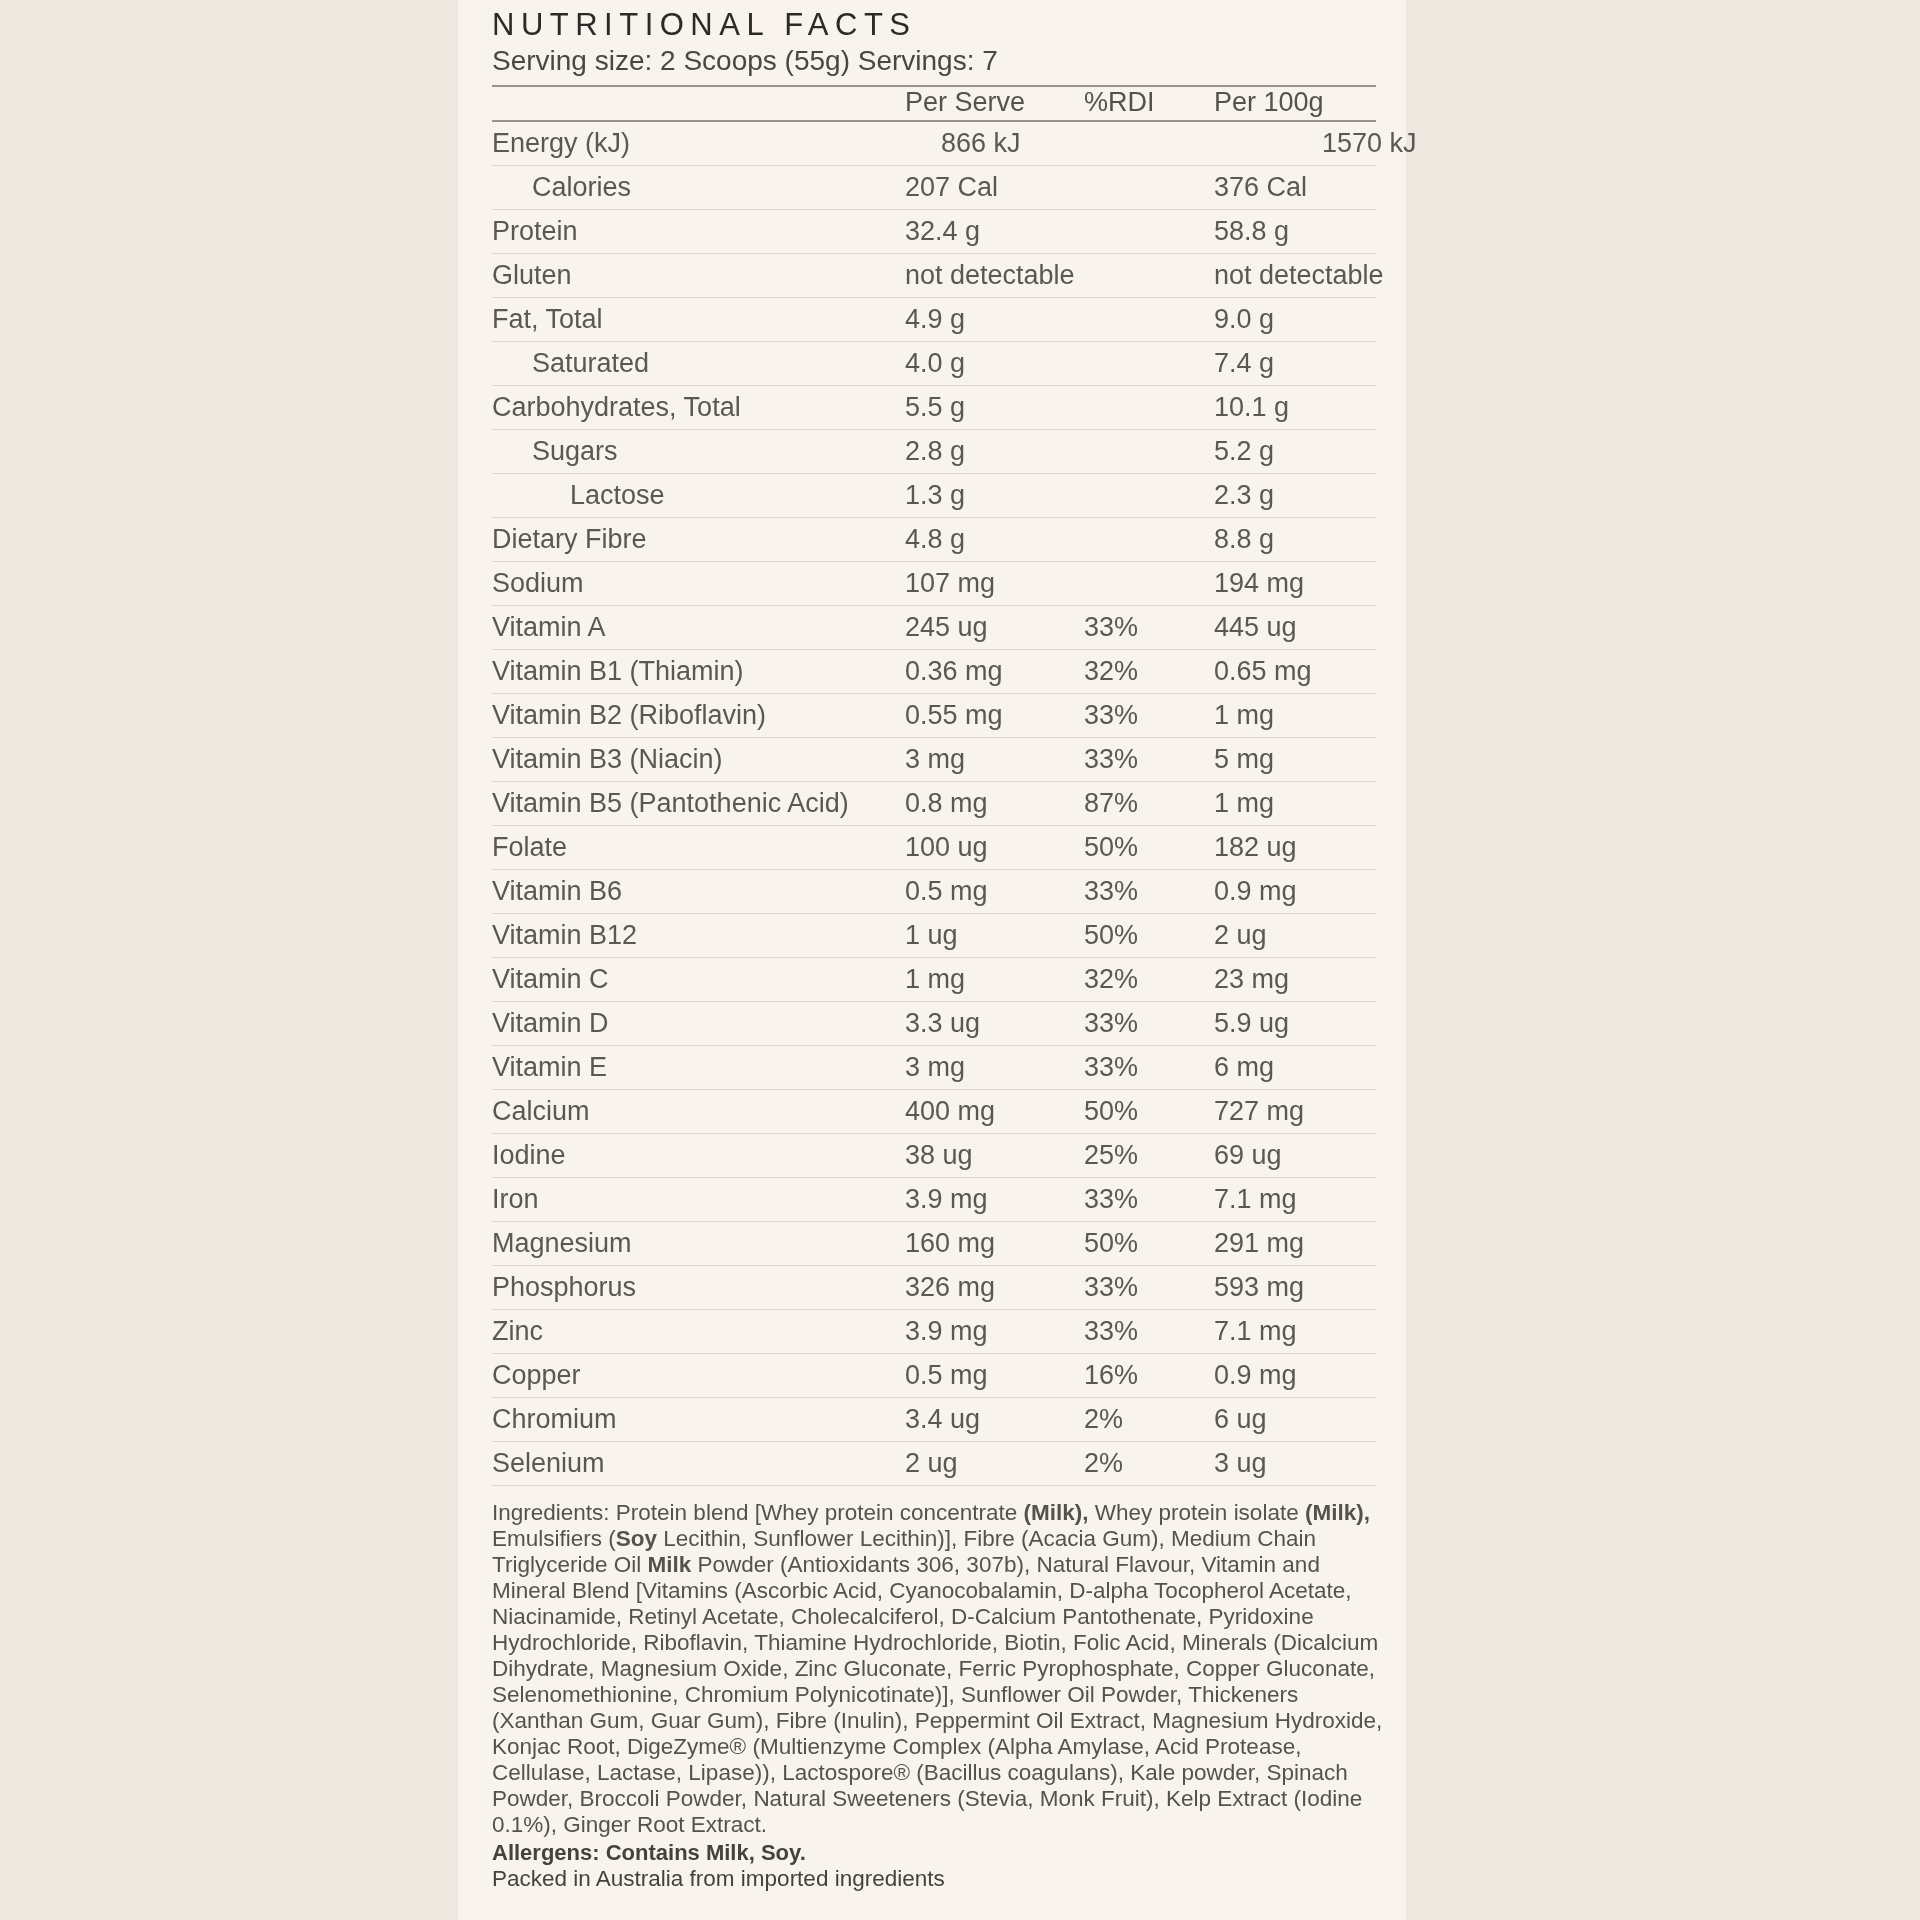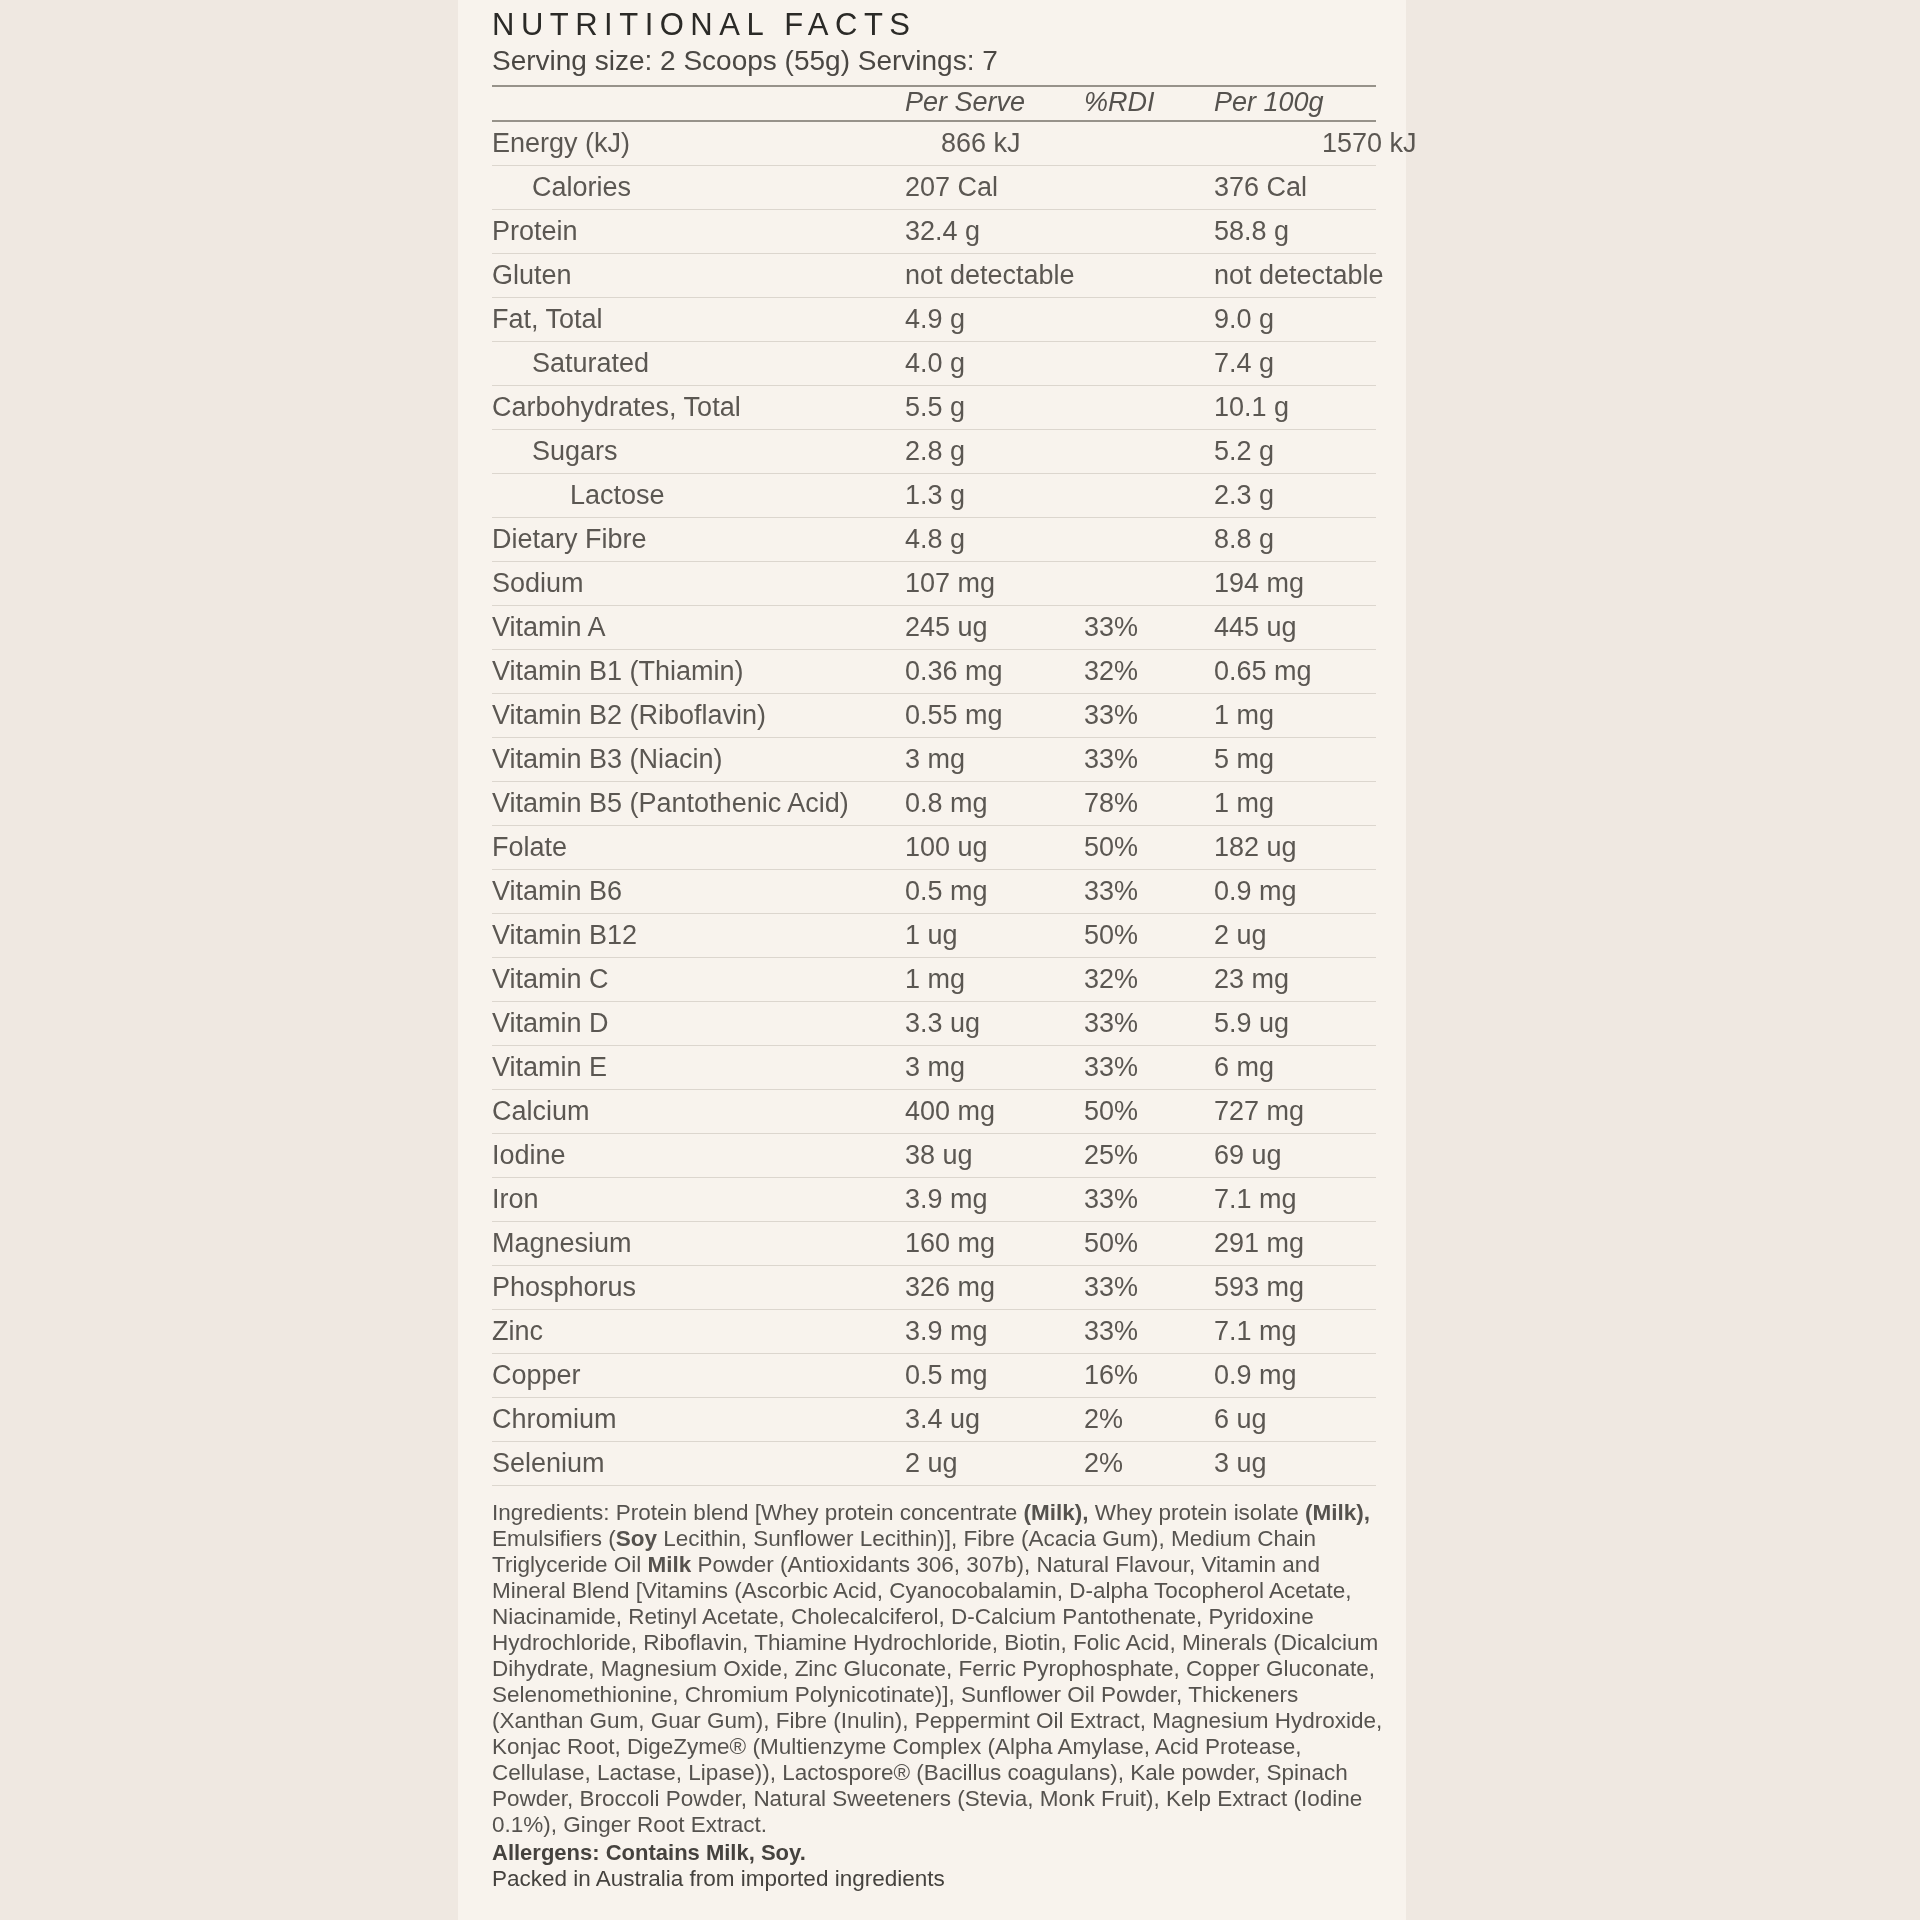--- a/index.html
+++ b/index.html
@@ -22,21 +22,21 @@
     font-size:31px; line-height:34px; font-weight:400;
     letter-spacing:6.5px; color:var(--title); white-space:nowrap;
   }
   .serving{ font-size:28px; line-height:33px; color:#4a4743; margin-top:2px; }
   .rule-dark{ border:none; border-top:2px solid var(--rule-dark); margin:8px 0 0 0; }
   .grid-row{
     display:grid; grid-template-columns:413px 179px 130px 162px;
     align-items:center;
   }
   .head-row{ height:33px; font-size:27px; color:#55524e; }
-  .head-row .cell{ align-self:end; padding-bottom:17px;font-style:italic; }
+  .head-row .cell{ align-self:end; padding-bottom:17px; }
   .body-row{ height:43px; font-size:27px; border-bottom:1px solid var(--rule-light); }
   .body-row:first-of-type{ border-top:2px solid var(--rule-dark);gap:36px; }
   .cell{ white-space:nowrap; overflow:visible; }
   .indent-1{ padding-left:40px; } .indent-2{ padding-left:78px; }
   .ingredients{
     margin-top:14px; font-size:22.5px; line-height:26px; color:#55524e;
     width:893px; text-align:left;
   }
   .ingredients b{ font-weight:700; }
   .allergens{ font-size:22px; line-height:26px; font-weight:700; color:#45423e; margin-top:2px; }
@@ -163,21 +163,21 @@
         <div class="grid-row body-row">
           <div class="cell c-label">Vitamin B3 (Niacin)</div>
           <div class="cell c-serve">3 mg</div>
           <div class="cell c-rdi">33%</div>
           <div class="cell c-100g">5 mg</div>
         </div>
 
         <div class="grid-row body-row">
           <div class="cell c-label">Vitamin B5 (Pantothenic Acid)</div>
           <div class="cell c-serve">0.8 mg</div>
-          <div class="cell c-rdi">78%</div>
+          <div class="cell c-rdi">87%</div>
           <div class="cell c-100g">1 mg</div>
         </div>
 
         <div class="grid-row body-row">
           <div class="cell c-label">Folate</div>
           <div class="cell c-serve">100 ug</div>
           <div class="cell c-rdi">50%</div>
           <div class="cell c-100g">182 ug</div>
         </div>
 

